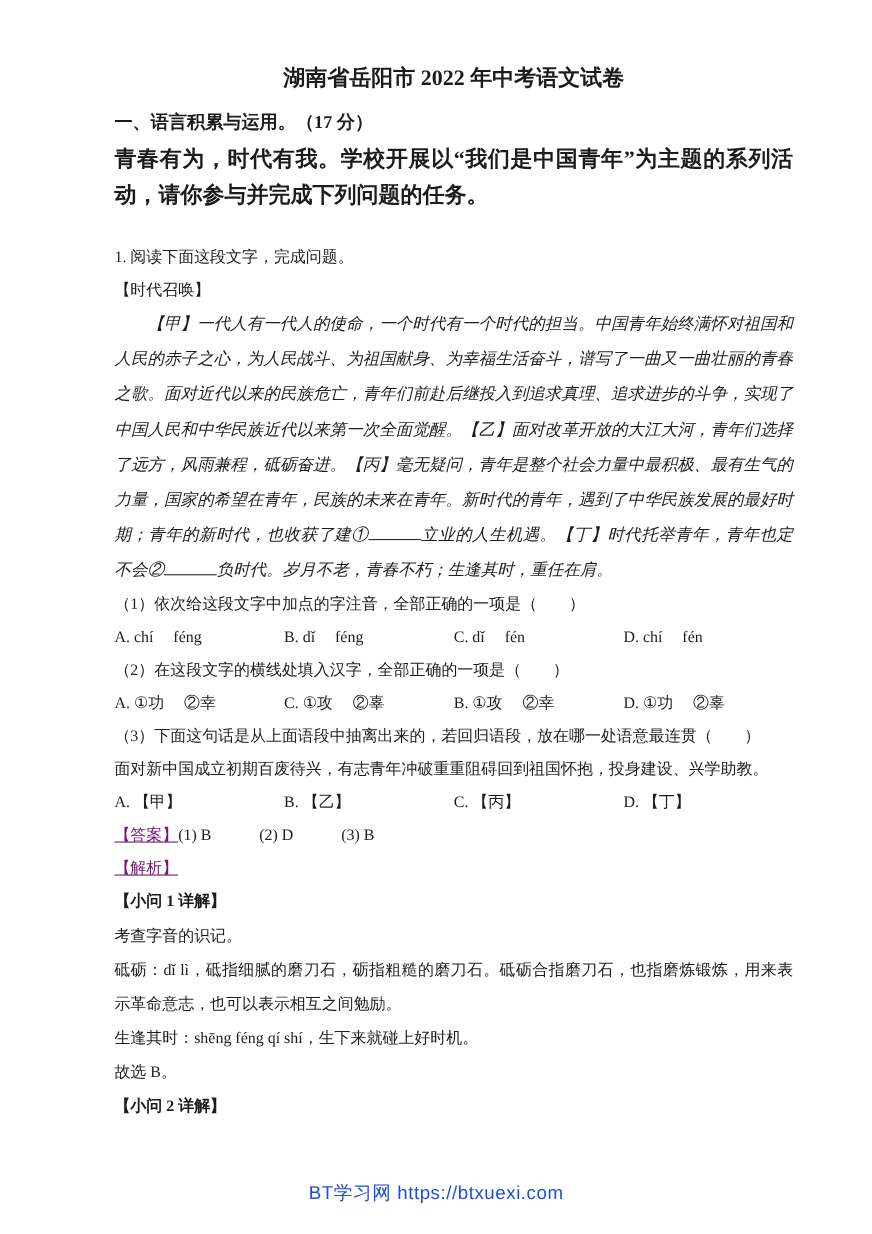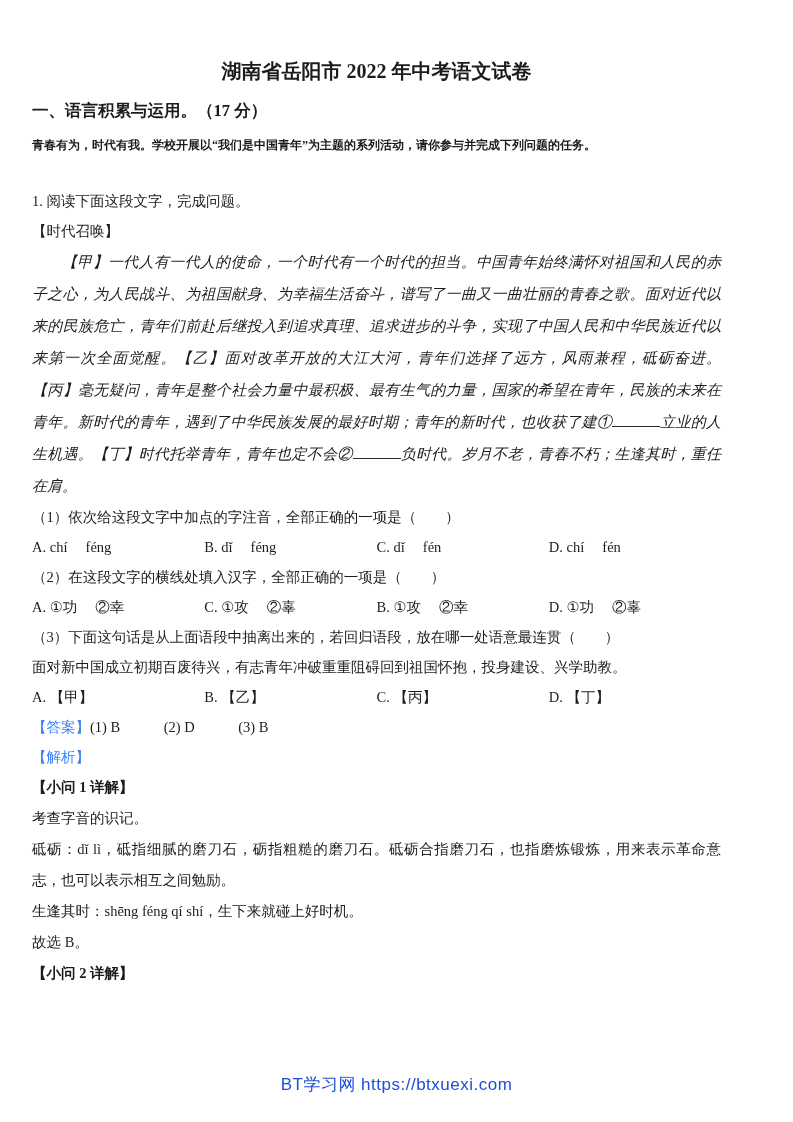--- a/index.html
+++ b/index.html
@@ -6,36 +6,36 @@
   .page {
     position: relative;
     width: 793px;
     height: 1122px;
     margin: 0 auto;
     background: #ffffff;
     font-family: "Liberation Serif", "DejaVu Serif", serif;
     color: #1c1c1c;
     overflow: hidden;
   }
-  .content { padding: 54px 72px 0 32px; }
+  .content { padding: 54px 72px 0 104px; }
 
   .doc-title {
     font-size: 20px;
     font-weight: bold;
     text-align: center;
     line-height: 34px;
     margin: 0 0 8px 0;
   }
   .sec-heading {
     font-size: 16.5px;
     font-weight: bold;
     line-height: 30px;
   }
   .intro {
-    font-size: 12px;
+    font-size: 20px;
     font-weight: bold;
     text-align: justify;
     line-height: 33px;
     margin-top: 3px;
   }
   .line {
     font-size: 14.5px;
     line-height: 30px;
   }
   .lead { margin-top: 24px; }
@@ -64,21 +64,21 @@
     color: #222;
     font-style: normal;
   }
   .opts {
     display: grid;
     grid-template-columns: 1fr 1fr 1fr 1fr;
     font-size: 14.5px;
     line-height: 30px;
     white-space: pre;
   }
-  .tlabel { color: #3b82f6; }
+  .tlabel { color: #701a75; text-decoration: underline; }
   .bold { font-weight: bold; }
   .exp-line { font-size: 14.5px; line-height: 31px; }
   .exp-para {
     font-size: 14.5px;
     line-height: 31px;
     text-align: justify;
   }
   .watermark {
     position: absolute;
     left: 0;

